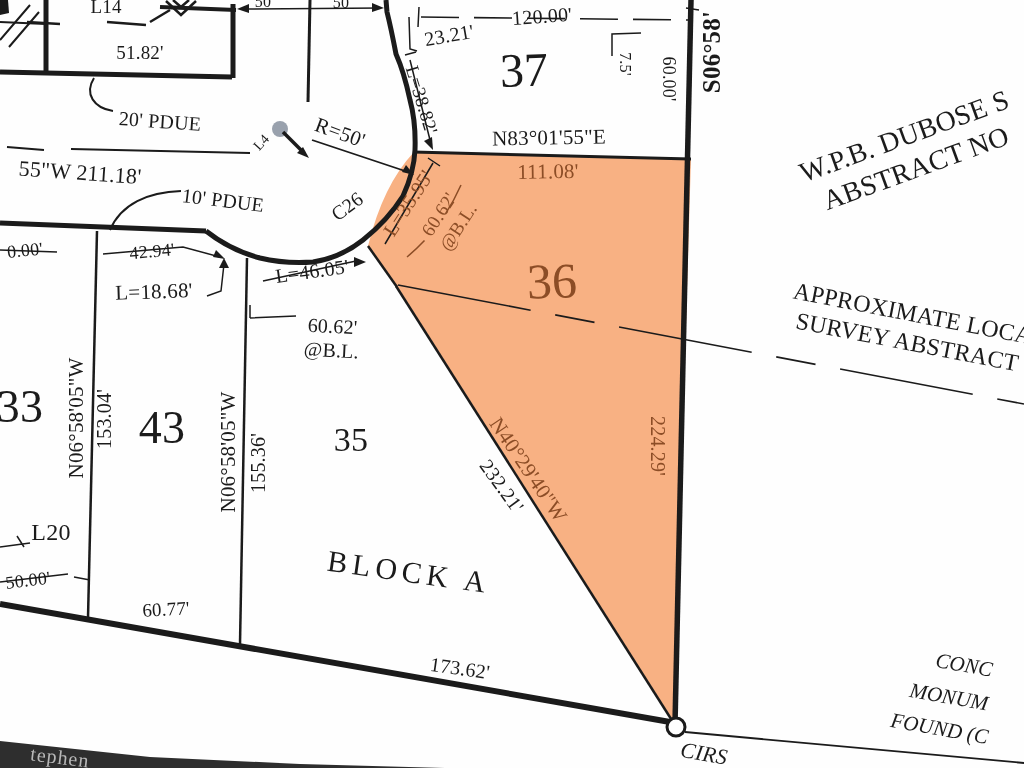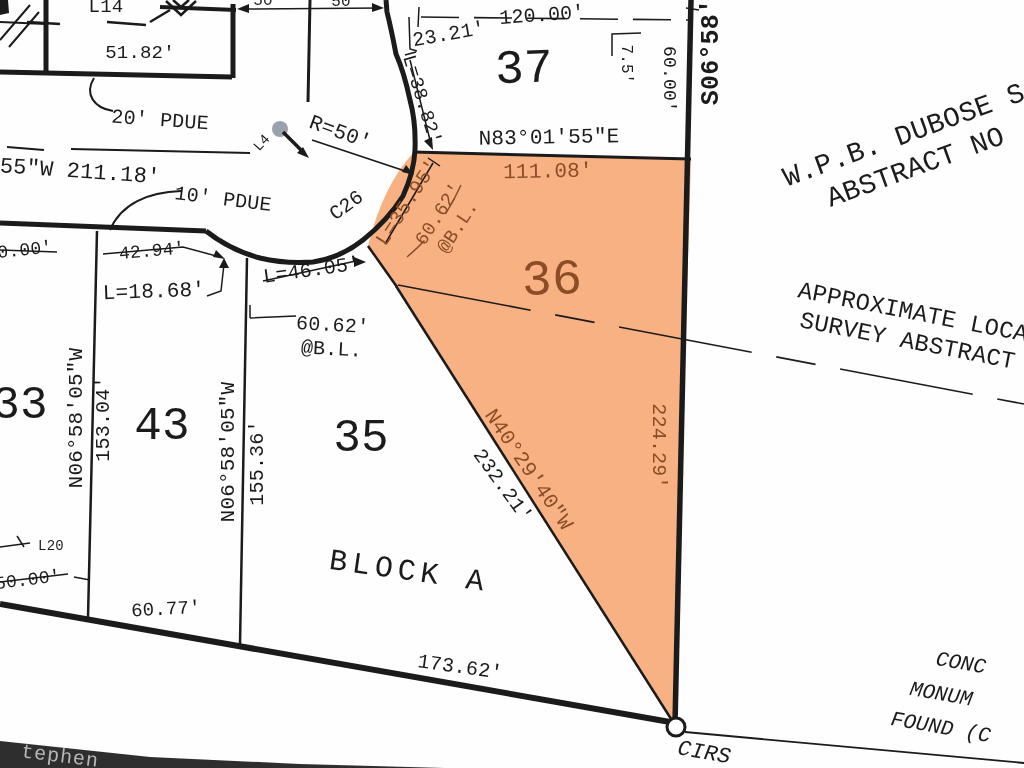--- a/index.html
+++ b/index.html
@@ -5,21 +5,21 @@
   :root{
     --lot36-fill:#F8B183;
     --plat-text-brown:#8C4D26;
     --line-black:#1b1b1b;
     --watermark-band:#2e2e2e;
     --watermark-text:#b8b8b8;
     --center-dot:#99a1ad;
   }
   html,body{margin:0;padding:0;background:#777;}
   #plat{position:relative;width:1024px;height:768px;background:#fefefe;overflow:hidden;
-        font-family:Liberation Mono, monospace;color:var(--line-black);}
+        font-family:Liberation Serif, serif;color:var(--line-black);}
   #plat svg{position:absolute;left:0;top:0;}
   .ln{stroke:var(--line-black);fill:none;stroke-linecap:butt;}
   .fillblk{fill:var(--line-black);stroke:none;}
   .lb{position:absolute;transform:translate(-50%,-50%) rotate(var(--r,0deg));
       white-space:pre-line;text-align:center;line-height:1.2;letter-spacing:.2px;}
   .lba{position:absolute;transform:rotate(var(--r,0deg));transform-origin:0 0;white-space:pre;}
   .br{color:var(--plat-text-brown);}
   .it{font-style:italic;}
   .bold{font-weight:600;}
 </style>
@@ -106,21 +106,21 @@
   <div class="lb" style="left:80px;top:173px;font-size:22px;--r:4deg">55"W  211.18'</div>
   <div class="lb" style="left:223px;top:200px;font-size:20px;--r:7deg">10' PDUE</div>
   <div class="lb" style="left:152px;top:252px;font-size:18px;--r:-5deg">42.94'</div>
   <div class="lb" style="left:154px;top:292px;font-size:21px;--r:-2deg">L=18.68'</div>
   <div class="lb" style="left:312px;top:271px;font-size:20px;--r:-8deg">L=46.05'</div>
   <div class="lb" style="left:332px;top:338px;font-size:20px;--r:3deg">60.62'
 @B.L.</div>
 
   <div class="lb" style="left:20px;top:407px;font-size:46px">33</div>
   <div class="lb" style="left:162px;top:428px;font-size:46px">43</div>
-  <div class="lb" style="left:361px;top:440px;font-size:46px">35</div>
+  <div class="lb" style="left:351px;top:440px;font-size:34px">35</div>
   <div class="lb br" style="left:552px;top:281px;font-size:50px;--r:-2deg">36</div>
   <div class="lb" style="left:524px;top:70px;font-size:48px;--r:-2deg">37</div>
 
   <div class="lb" style="left:77px;top:418px;font-size:21px;--r:-90deg">N06°58'05"W</div>
   <div class="lb" style="left:104px;top:419px;font-size:20px;--r:-90deg">153.04'</div>
   <div class="lb" style="left:229px;top:452px;font-size:21px;--r:-90deg">N06°58'05"W</div>
   <div class="lb" style="left:258px;top:463px;font-size:20px;--r:-90deg">155.36'</div>
   <div class="lb bold" style="left:712px;top:52px;font-size:25px;--r:-90deg">S06°58'</div>
   <div class="lb" style="left:668px;top:79px;font-size:18px;--r:90deg">60.00'</div>
   <div class="lb" style="left:625px;top:64px;font-size:16px;--r:90deg">7.5'</div>
@@ -150,17 +150,17 @@
   <div class="lb" style="left:460px;top:668px;font-size:20px;--r:8deg">173.62'</div>
   <div class="lb it" style="left:704px;top:754px;font-size:22px;--r:10deg">CIRS</div>
   <div class="lba it" style="left:938px;top:648px;font-size:21px;--r:10deg">CONC</div>
   <div class="lba it" style="left:912px;top:678px;font-size:21px;--r:10deg">MONUM</div>
   <div class="lba it" style="left:893px;top:708px;font-size:21px;--r:10deg">FOUND (C</div>
 
   <div class="lb" style="left:263px;top:2px;font-size:16px">50</div>
   <div class="lb" style="left:341px;top:3px;font-size:16px">50</div>
   <div class="lb" style="left:25px;top:251px;font-size:18px;--r:-6deg">0.00'</div>
   <div class="lb" style="left:28px;top:581px;font-size:18px;--r:-7deg">50.00'</div>
-  <div class="lb" style="left:51px;top:546px;font-size:14px">L20</div>
+  <div class="lb" style="left:51px;top:532px;font-size:24px">L20</div>
   <div class="lb" style="left:166px;top:610px;font-size:19px;--r:-3deg">60.77'</div>
   <div class="lb" style="left:60px;top:757px;font-size:20px;--r:7deg;color:var(--watermark-text);letter-spacing:1px">tephen</div>
 
 </div>
 
 </body></html>

